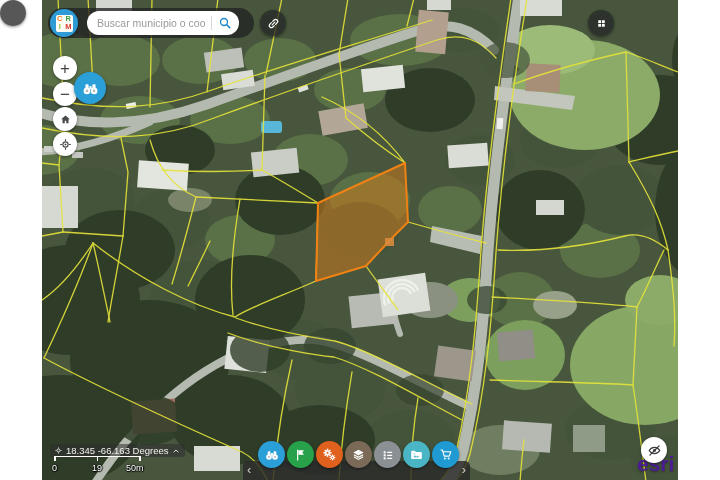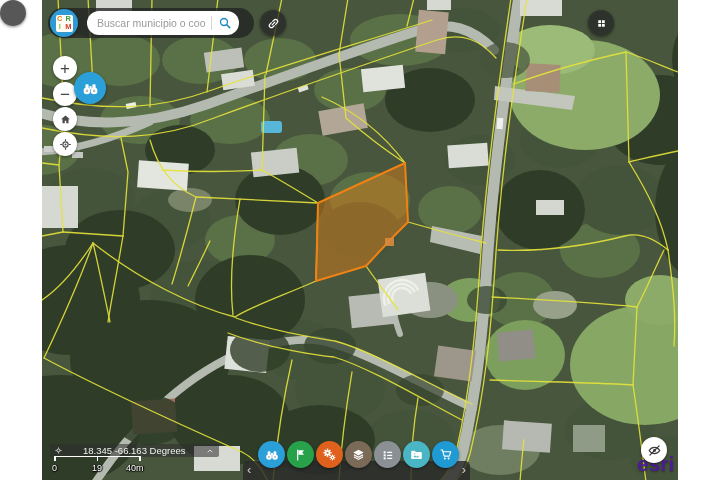--- a/index.html
+++ b/index.html
@@ -44,21 +44,21 @@
   
   .zoom-in  { left:53px; top:56px; }
   .zoom-out { left:53px; top:82px; }
   .home-btn { left:53px; top:107px; }
   .locate-btn { left:53px; top:132px; }
   .binocular-float { position:absolute; left:74px; top:72px; width:32px; height:32px;
                      background:#2b9fd8; }
 
   
   .coord-widget { position:absolute; left:50px; top:444px; height:13px;
-                  display:flex; align-items:center; gap:20px; padding:0 4px;
+                  display:flex; align-items:center; gap:3px; padding:0 4px;
                   background:rgba(45,45,45,.55); color:#f2f2f2; font-size:9.5px;
                   white-space:nowrap; border-radius:2px; }
   .scalebar { position:absolute; left:54px; top:456px; width:96px; height:20px;
               color:#fff; font-size:9px;
               text-shadow:0 0 2px #000, 0 1px 1px #000, 1px 0 1px #000; }
   .scalebar .line { position:absolute; left:0; top:0; width:86px; height:5px;
                     border-top:1.5px solid #fff; }
   .scalebar .tick { position:absolute; top:0; width:1.5px; height:5px; background:#fff; }
   .scalebar .lbl { position:absolute; top:7px; }
 
@@ -453,21 +453,21 @@
         <use href="#i-chevup"></use>
       </svg>
   </div>
   <div class="scalebar">
     <div class="line"></div>
     <div class="tick" style="left:0"></div>
     <div class="tick" style="left:42.5px"></div>
     <div class="tick" style="left:85px"></div>
     <span class="lbl" style="left:-2px">0</span>
     <span class="lbl" style="left:38px">19</span>
-    <span class="lbl" style="left:72px">40m</span>
+    <span class="lbl" style="left:72px">50m</span>
   </div>
 
   <div class="toolbar-bar">
     <span class="chev chev-left">‹</span>
     <span class="chev chev-right">›</span>
   </div>
   <div class="circle tool-btn tb-0" style="position:absolute">
     <svg class="icon" width="16" height="16">
         <use href="#i-binoculars"></use>
       </svg>

